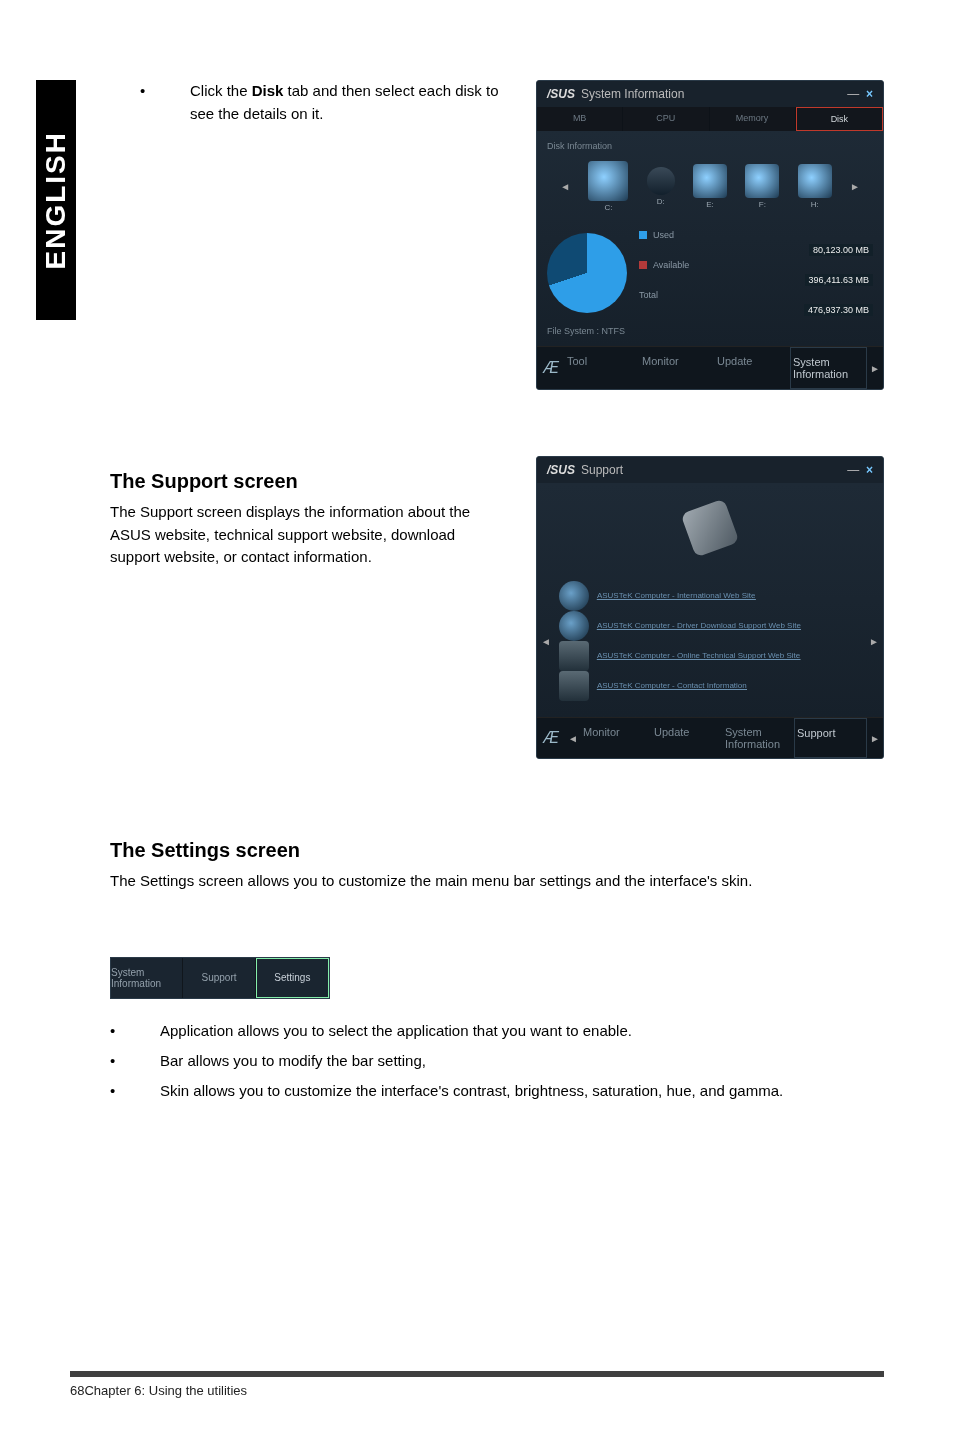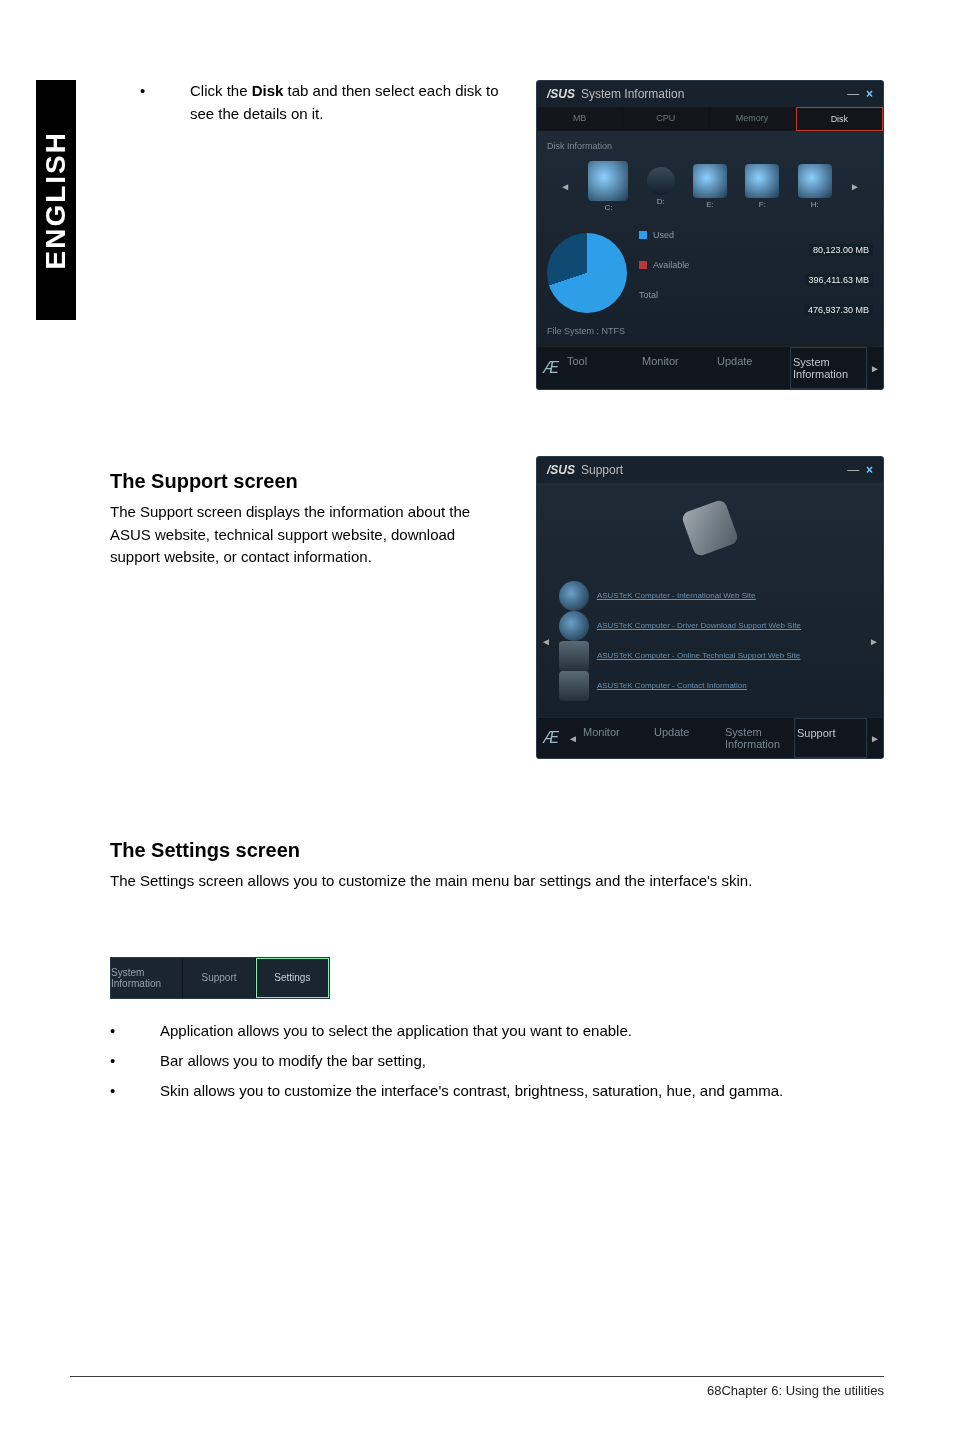--- a/index.html
+++ b/index.html
@@ -53,21 +53,21 @@
   .sup-ico.sq2 { border-radius: 4px; background: linear-gradient(#5a6a74,#22303a); }
   .sup-txt { font-size: 8px; line-height: 1.2; color: #6a90b0; text-decoration: underline; }
   
   .settings-mock { width: 220px; height: 42px; display: flex; border: 1px solid #2a3a48; background: #1a2530; }
   .settings-mock .stab { flex: 1; display: flex; align-items: center; justify-content: center; font-size: 10px; color: #93a0ab; border-right: 1px solid #10161c; }
   .settings-mock .stab:last-child { border-right: none; }
   .settings-mock .stab.active { border: 1px solid #86efac; color: #c8d0d8; }
   
   .bl { display: flex; gap: 30px; font-size: 15px; line-height: 1.6; }
   .bl .dot { width: 20px; flex-shrink: 0; }
-  .footer-bar { position: absolute; left: 70px; right: 70px; bottom: 40px; border-top: 1px solid #404040; display: flex; justify-content: flex-end; font-size: 13px; padding-top: 6px; color: #222; }
+  .footer-bar { position: absolute; left: 70px; right: 70px; bottom: 40px; border-top: 6px solid #404040; display: flex; justify-content: flex-start; font-size: 13px; padding-top: 6px; color: #222; }
   .arrow-tri { font-size: 10px; color: #aaa; }
   .ctrl-x { color: #77c8ff; font-weight: bold; }
 </style>
 </head>
 <body>
 
 <div class="page">
   <div class="side-tab">
     <span>ENGLISH</span>
   </div>

